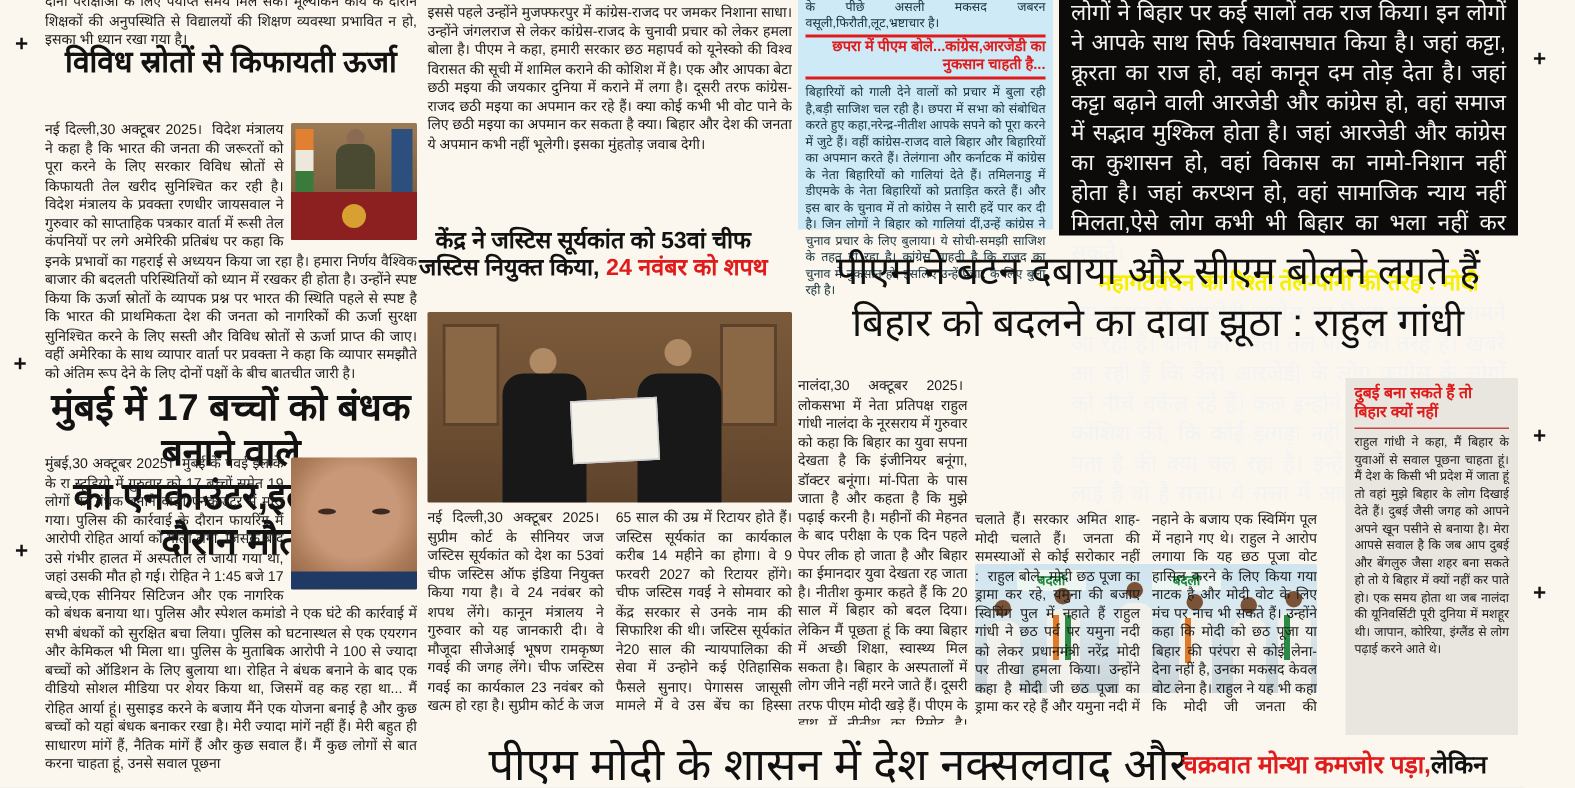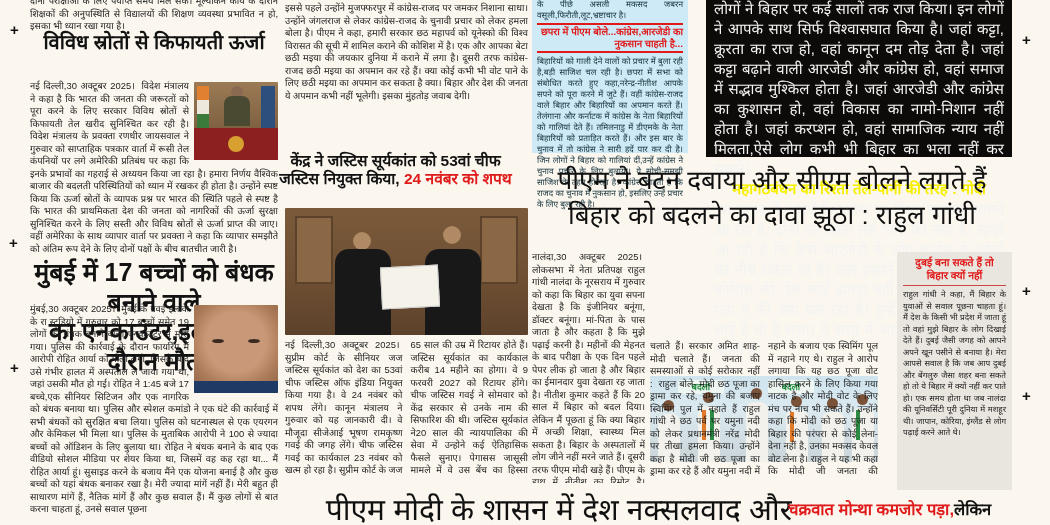--- a/index.html
+++ b/index.html
@@ -38,27 +38,27 @@
   .cert{position:absolute;left:96px;top:58px;width:56px;height:40px;background:#f5f2ea;border:1px solid #ccc;transform:rotate(-3deg);}
   .panel{position:absolute;top:8px;width:34px;height:64px;background:#8a6845;border:2px solid #5d422b;}
   
   .rally{width:228px;height:86px;background:linear-gradient(180deg,#cfe4ee 0%,#dceaf0 40%,#c9d4d8 100%);}
   .banner{position:absolute;top:4px;height:14px;background:#eef6f2;border-radius:2px;color:#1d8a3c;font-weight:800;font-size:9px;line-height:14px;text-align:center;}
   .person{position:absolute;bottom:0;width:22px;height:48px;background:#f2f1ec;border-radius:8px 8px 0 0;}
   .person-head{position:absolute;width:11px;height:11px;background:#7a5238;border-radius:50%;}
   .scarf-o{position:absolute;width:4px;height:30px;background:#e07a28;}
   .scarf-g{position:absolute;width:4px;height:30px;background:#2c8a44;}
   
-  .blue-box{left:532px;top:0;width:156px;height:153px;background:var(--blue_box_bg);padding:2px 5px;box-sizing:border-box;}
+  .blue-box{left:532px;top:0;width:170px;height:153px;background:var(--blue_box_bg);padding:2px 5px;box-sizing:border-box;}
   .blue-hl{font-size:9.8px;font-weight:800;color:var(--red);text-align:right;border-top:2px solid var(--red);border-bottom:2px solid var(--red);padding:1px 0;margin:2px 0 3px 0;line-height:1.25;}
   .black-box{left:706px;top:0;width:306px;height:157px;background:var(--black_box_bg);color:#f3f3f3;padding:3px 8px;box-sizing:border-box;}
   .black-box .txt{color:#f3f3f3;font-size:15px;}
   .black-hl{color:var(--yellow);font-size:15px;font-weight:800;text-align:center;margin:2px 0;line-height:1.2;}
   .gray-box{left:897px;top:252px;width:115px;height:238px;background:var(--gray_box_bg);padding:4px 6px;box-sizing:border-box;}
-  .gray-hl{font-size:10.5px;font-weight:800;color:var(--red);text-align:center;line-height:1.25;border-bottom:1px solid #cc4444;padding-bottom:3px;margin-bottom:3px;}
+  .gray-hl{font-size:10.5px;font-weight:800;color:var(--red);text-align:left;line-height:1.25;border-bottom:1px solid #cc4444;padding-bottom:3px;margin-bottom:3px;}
   .gray-box .txt{font-size:8.2px;line-height:1.4;}
   .big-hl{font-weight:400;color:#101010;text-align:center;}
   .nowrap{white-space:nowrap;overflow:hidden;}
 </style>
 </head>
 <body>
 
 <div class="page">
 
   <span class="plus" style="left:10px;top:22px">+</span>

